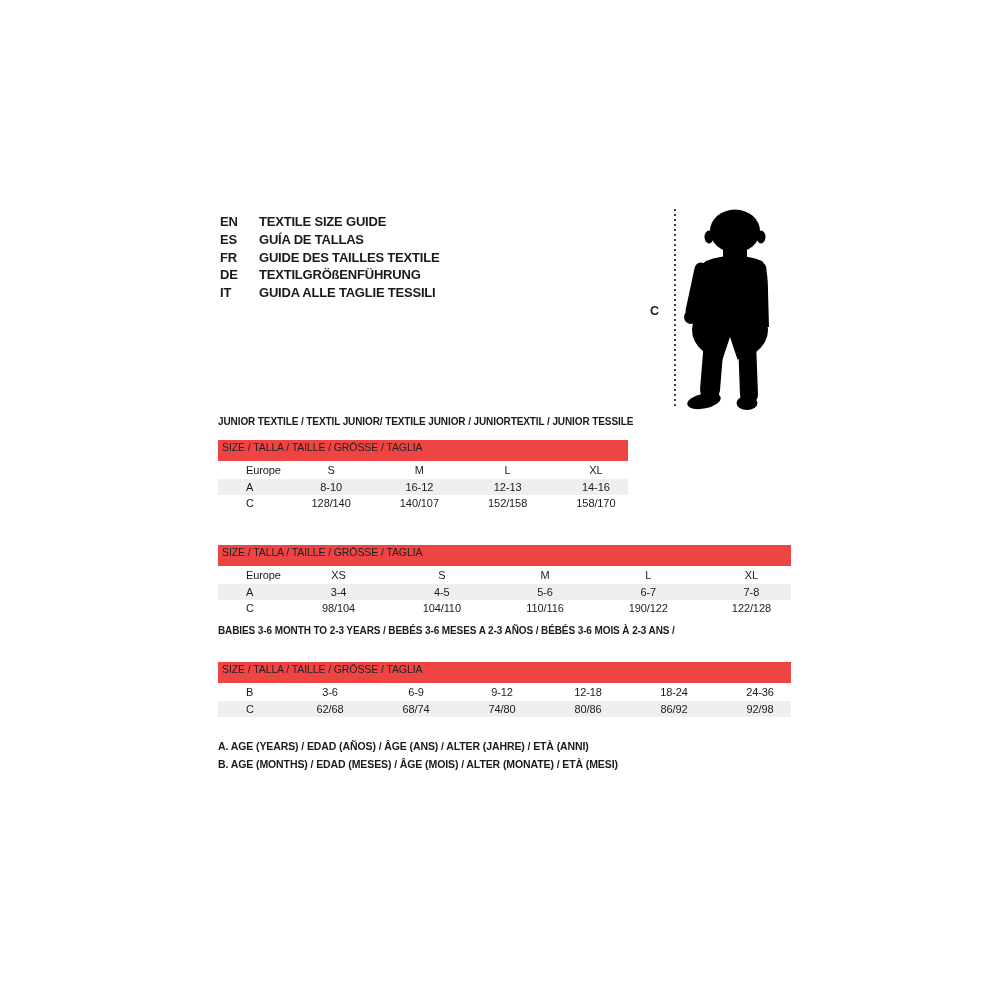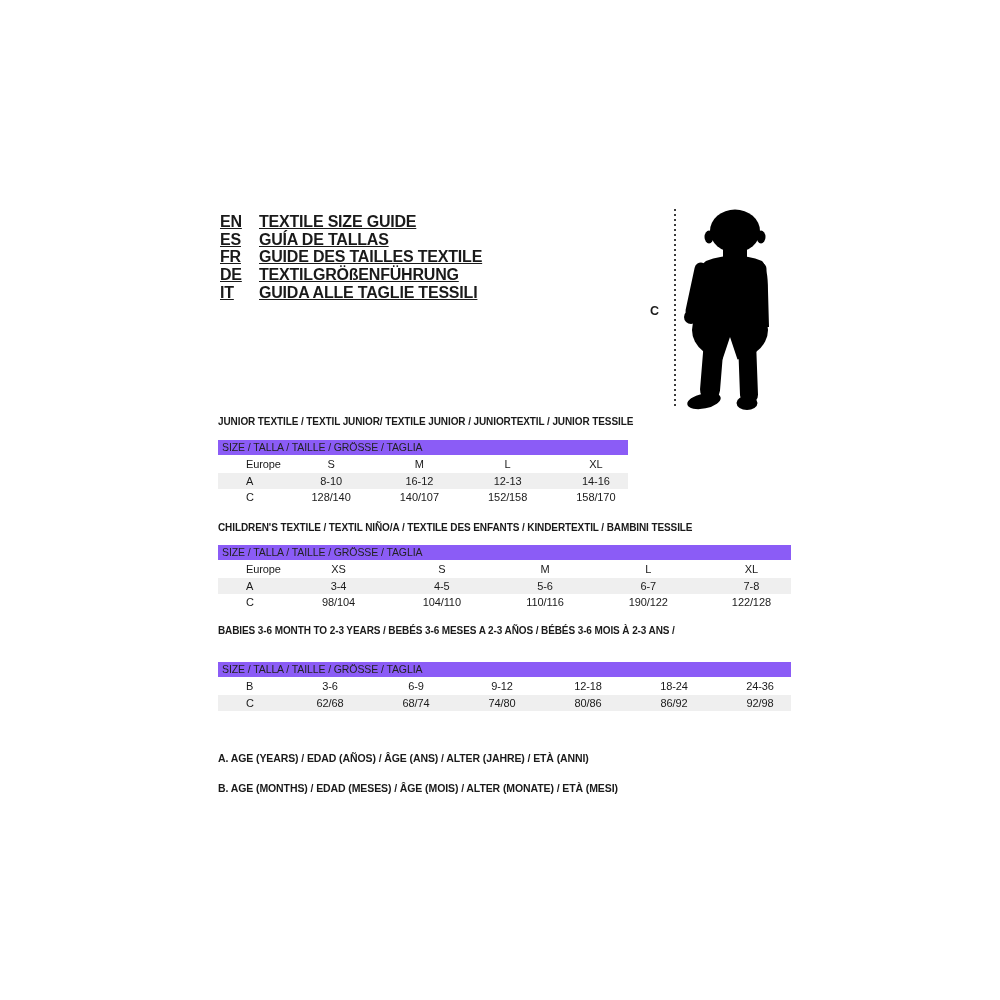--- a/index.html
+++ b/index.html
@@ -9,21 +9,21 @@
     font-family: "Liberation Sans", sans-serif;
     color: #1a1a1a;
     -webkit-font-smoothing: antialiased;
   }
   .page { position: relative; width: 1000px; height: 1000px; overflow: hidden; background: #fff; }
 
   
   .lang-block { position: absolute; left: 220px; top: 213px; }
   .lang-row { display: flex; height: 17.7px; align-items: center; }
   .lang-code, .lang-label {
-    font-weight: bold; font-size: 16px; letter-spacing: -0.2px; white-space: nowrap; text-decoration: underline;
+    font-weight: bold; font-size: 13px; letter-spacing: -0.2px; white-space: nowrap;
   }
   .lang-code { width: 39px; }
 
   
   .height-line {
     position: absolute; left: 674px; top: 209px; width: 2px; height: 197px;
     background: repeating-linear-gradient(to bottom, #3c3c3c 0 2px, transparent 2px 5px);
   }
   .height-label {
     position: absolute; left: 650px; top: 304px;
@@ -34,40 +34,40 @@
   
   .section-title {
     position: absolute; left: 218px;
     font-size: 10px; font-weight: bold; letter-spacing: -0.1px; white-space: nowrap;
     line-height: 17px;
   }
 
   
   .stable { position: absolute; left: 218px; }
   .size-bar {
-    background: #8b5cf6; height: 15px; line-height: 15px;
+    background: #ef4444; height: 21px; line-height: 15px;
     font-size: 10.5px; padding-left: 4px; margin-bottom: 1px;
     color: #222; letter-spacing: -0.1px;
   }
   .trow {
     display: grid; height: 16.5px; align-items: center;
     font-size: 11px; letter-spacing: -0.1px;
   }
   .cols-4 { grid-template-columns: 57px repeat(4, 1fr); }
   .cols-5 { grid-template-columns: 57px repeat(5, 1fr); }
   .cols-6 { grid-template-columns: 57px repeat(6, 1fr); }
   .trow > span { text-align: center; margin-left: 24px; }
   .trow > span:first-child { text-align: left; padding-left: 4px; }
   .alt { background: #efefef; }
 
   
   .legend { position: absolute; left: 218px; top: 737px; }
   .legend-line {
     font-size: 10.5px; font-weight: bold; letter-spacing: -0.1px;
-    line-height: 18px; white-space: nowrap; margin-top: 12px;
+    line-height: 18px; white-space: nowrap;
   }
 </style>
 </head>
 <body>
 
 <div class="page">
 
   <div class="lang-block">
     <div class="lang-row">
       <span class="lang-code">EN</span>
@@ -139,21 +139,20 @@
     </div>
     <div class="trow cols-4">
       <span>C</span>
       <span>128/140</span>
       <span>140/107</span>
       <span>152/158</span>
       <span>158/170</span>
     </div>
   </div>
 
-  <div class="section-title" style="top:519px;">CHILDREN'S TEXTILE / TEXTIL NIÑO/A / TEXTILE DES ENFANTS / KINDERTEXTIL / BAMBINI TESSILE</div>
   <div class="stable" style="top:545px; width:573px;">
     <div class="size-bar">SIZE / TALLA / TAILLE / GRÖSSE / TAGLIA</div>
     <div class="trow cols-5">
       <span>Europe</span>
       <span>XS</span>
       <span>S</span>
       <span>M</span>
       <span>L</span>
       <span>XL</span>
     </div>

